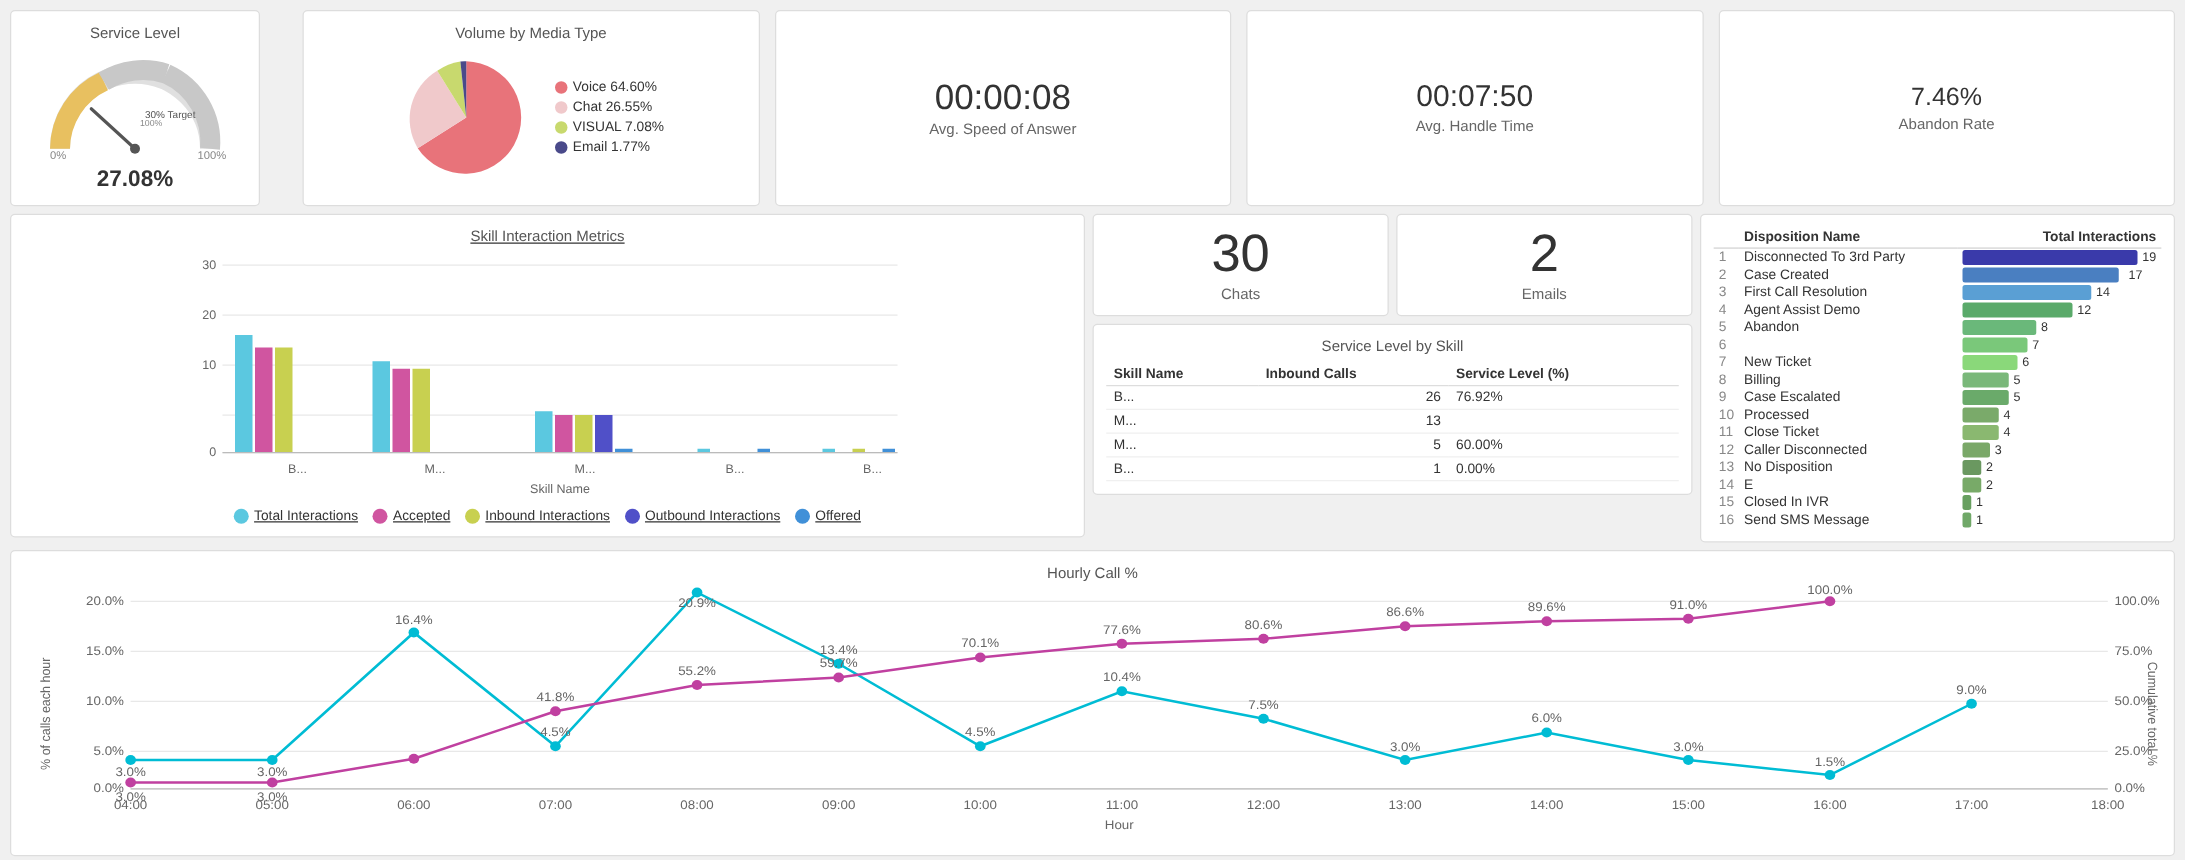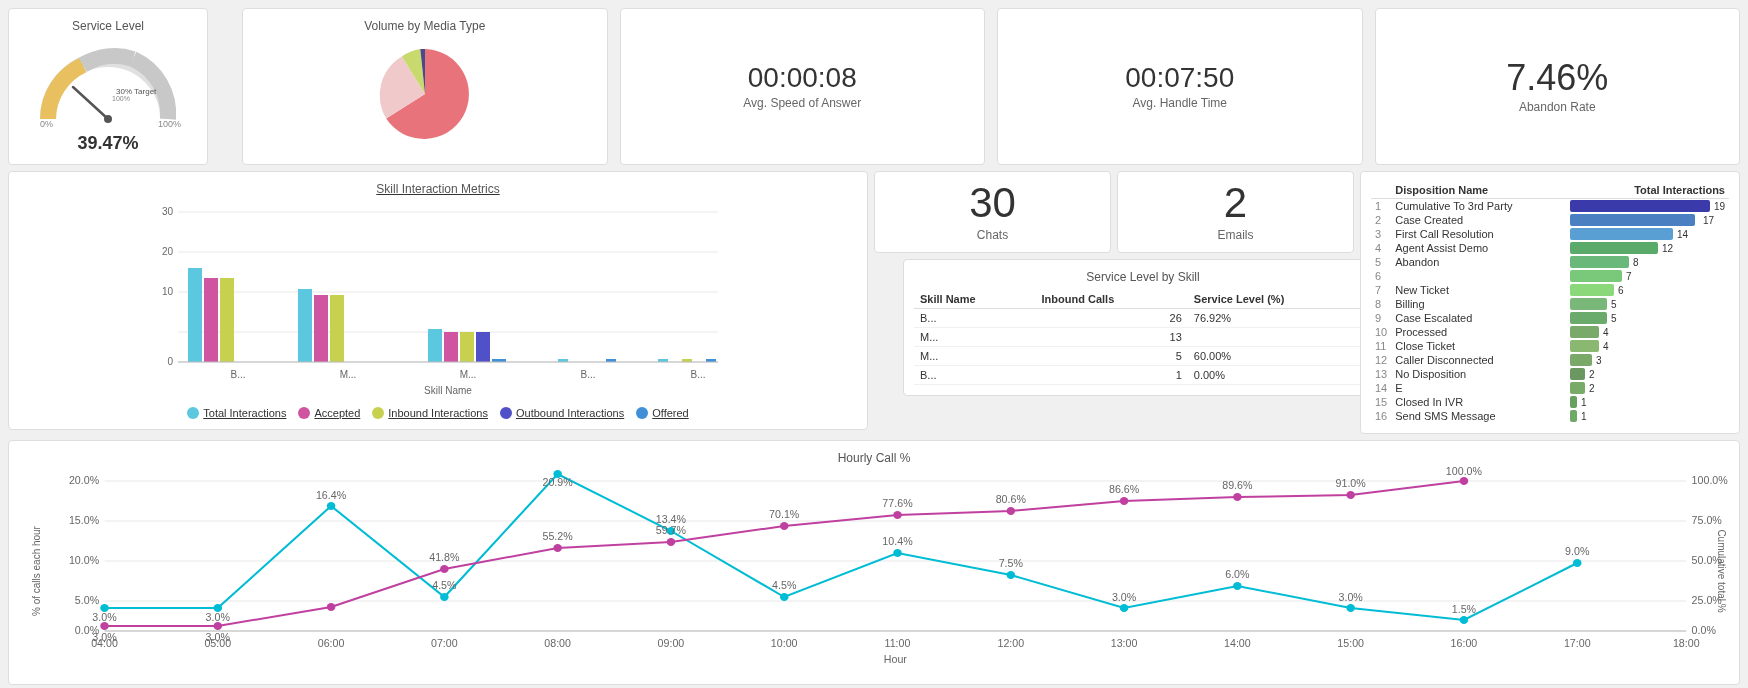--- a/index.html
+++ b/index.html
@@ -72,53 +72,71 @@
           <path d="M 105 20 A 60 60 0 0 1 140 80" fill="none" stroke="#c8c8c8" stroke-width="16"></path>
 
           <line x1="80" y1="80" x2="45" y2="48" stroke="#555" stroke-width="2.5" stroke-linecap="round"></line>
           <circle cx="80" cy="80" r="4" fill="#555"></circle>
 
           <text x="12" y="88" font-size="9" fill="#888">0%</text>
           <text x="130" y="88" font-size="9" fill="#888">100%</text>
           <text x="88" y="55" font-size="8" fill="#555">30% Target</text>
           <text x="84" y="62" font-size="7" fill="#888">100%</text>
         </svg>
-        <div class="gauge-value">39.47%</div>
+        <div class="gauge-value">27.08%</div>
       </div>
     </div>
 
     <div class="card volume-card">
       <div class="card-title">Volume by Media Type</div>
       <div class="volume-content">
         <svg width="110" height="110" viewBox="0 0 110 110">
 
           <path d="M55,55 L55,10 A45,45 0 1,1 16.2,79.5 Z" fill="#e8737a"></path>
 
           <path d="M55,55 L16.2,79.5 A45,45 0 0,1 31.8,17.5 Z" fill="#f0c9cb"></path>
 
           <path d="M55,55 L31.8,17.5 A45,45 0 0,1 50.3,10.1 Z" fill="#c8d96e"></path>
 
           <path d="M55,55 L50.3,10.1 A45,45 0 0,1 55,10 Z" fill="#4a4a8a"></path>
         </svg>
+        <div style="display:flex;flex-direction:column;gap:4px;">
+          <div class="legend-item">
+            <div class="legend-dot" style="background:#e8737a;"></div>
+            <span>Voice 64.60%</span>
+          </div>
+          <div class="legend-item">
+            <div class="legend-dot" style="background:#f0c9cb;"></div>
+            <span>Chat 26.55%</span>
+          </div>
+          <div class="legend-item">
+            <div class="legend-dot" style="background:#c8d96e;"></div>
+            <span>VISUAL 7.08%</span>
+          </div>
+          <div class="legend-item">
+            <div class="legend-dot" style="background:#4a4a8a;"></div>
+            <span>Email 1.77%</span>
+          </div>
+        </div>
       </div>
     </div>
 
 
     <div class="card stat-card">
       <div class="stat-value" style="font-size:28px;">00:00:08</div>
       <div class="stat-label">Avg. Speed of Answer</div>
     </div>
 
     <div class="card stat-card">
-      <div class="stat-value" style="font-size:28px;">00:07:50</div>
+      <div class="stat-value" style="font-size:24px;">00:07:50</div>
       <div class="stat-label">Avg. Handle Time</div>
     </div>
 
     <div class="card stat-card">
-      <div class="stat-value" style="font-size:36px;">7.46%</div>
+      <div class="stat-value" style="font-size:20px;">7.46%</div>
       <div class="stat-label">Abandon Rate</div>
     </div>
   </div>
 
   <div class="row2" style="align-items:flex-start;">
 
     <div class="card skill-card" style="flex:1.2;">
       <div class="card-title">Skill Interaction Metrics</div>
       <svg width="100%" height="200" viewBox="0 0 600 200">
 
@@ -204,21 +222,21 @@
         <div class="card stat-card" style="flex:1;">
           <div class="stat-value">30</div>
           <div class="stat-label">Chats</div>
         </div>
         <div class="card stat-card" style="flex:1;">
           <div class="stat-value">2</div>
           <div class="stat-label">Emails</div>
         </div>
       </div>
 
-      <div class="card service-skill-card" style="width:100%;margin-left:29px;">
+      <div class="card service-skill-card" style="width:100%;">
         <div class="card-title">Service Level by Skill</div>
         <table class="skill-table">
           <thead>
             <tr>
               <th>Skill Name</th>
               <th>Inbound Calls</th>
               <th>Service Level (%)</th>
             </tr>
           </thead>
           <tbody id="service-skill-tbody">
@@ -252,21 +270,21 @@
         <thead>
           <tr>
             <th style="width:20px;"></th>
             <th>Disposition Name</th>
             <th style="text-align:right;padding-right:4px;">Total Interactions</th>
           </tr>
         </thead>
         <tbody id="disposition-tbody">
             <tr>
     <td style="color:#888;">1</td>
-    <td>Cumulative To 3rd Party</td>
+    <td>Disconnected To 3rd Party</td>
     <td class="bar-cell">
       <div style="display:flex;align-items:center;gap:4px;">
         <div style="height:12px;width:140px;background:#3a3aaa;border-radius:2px;"></div>
         <span style="font-size:10px;">19</span>
       </div>
     </td>
   </tr>
             <tr>
     <td style="color:#888;">2</td>
     <td>Case Created</td>

